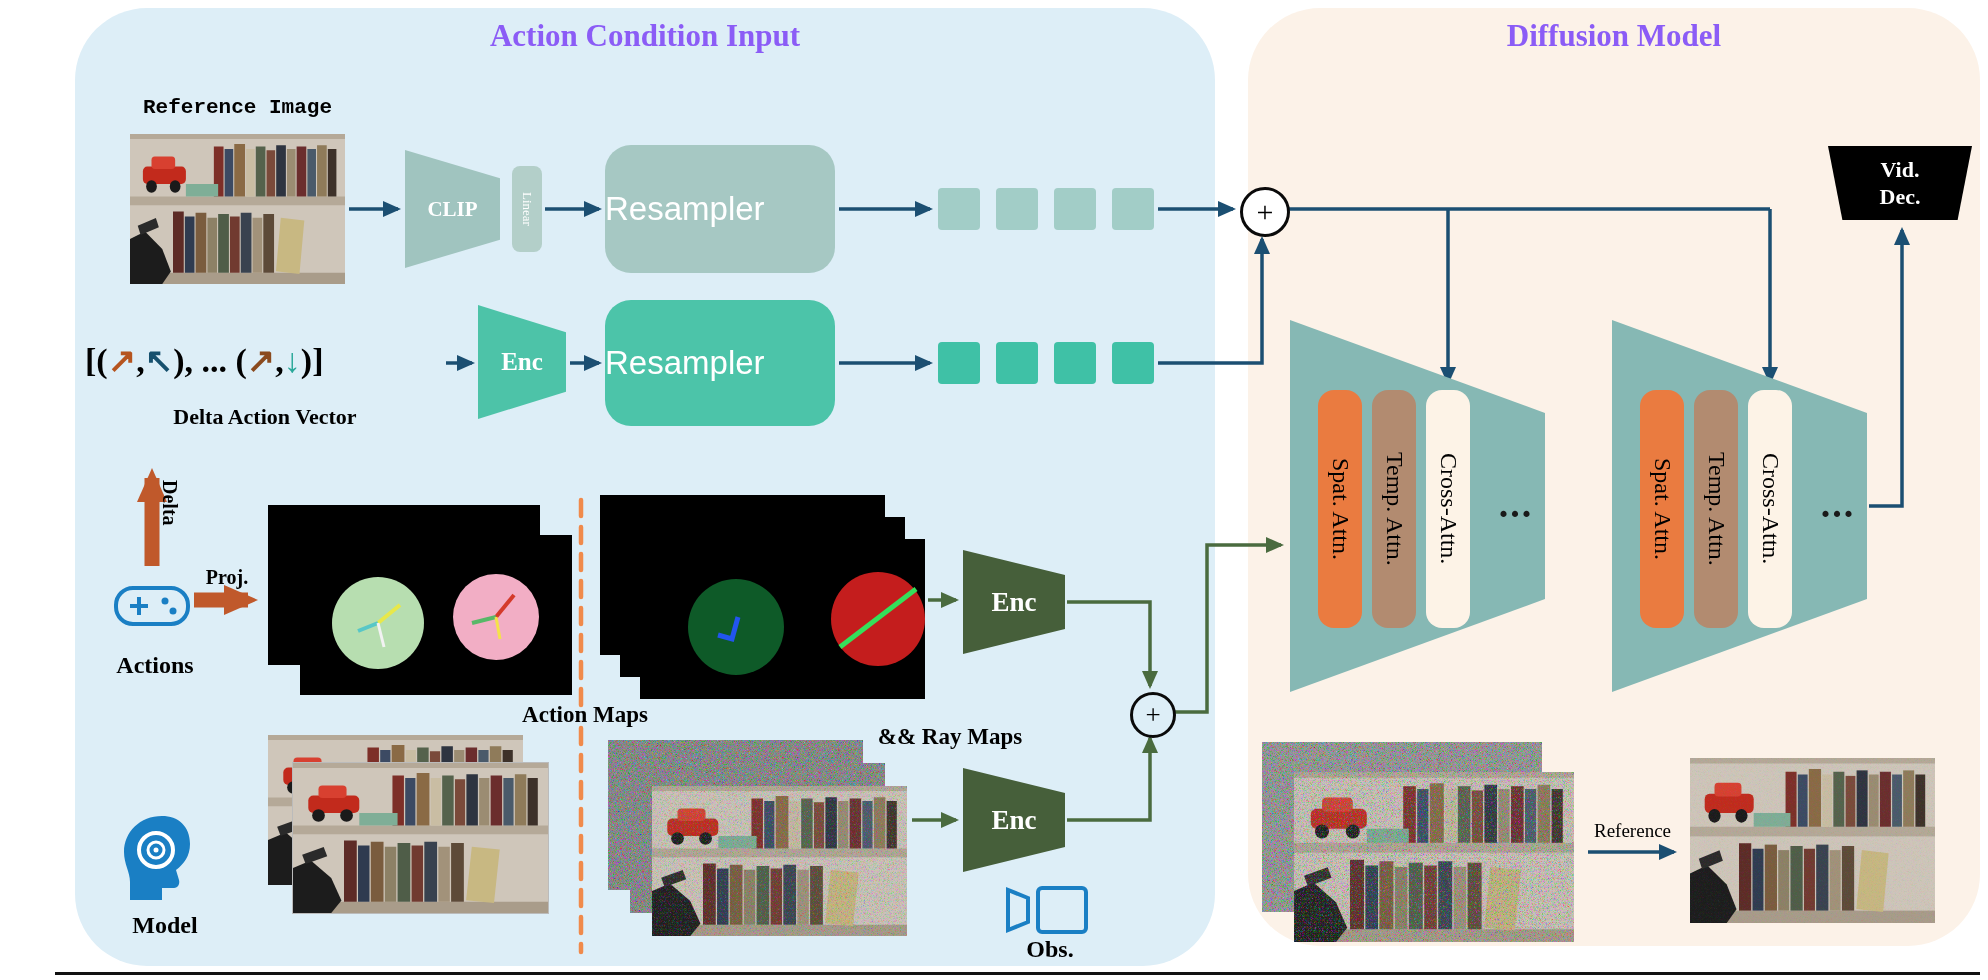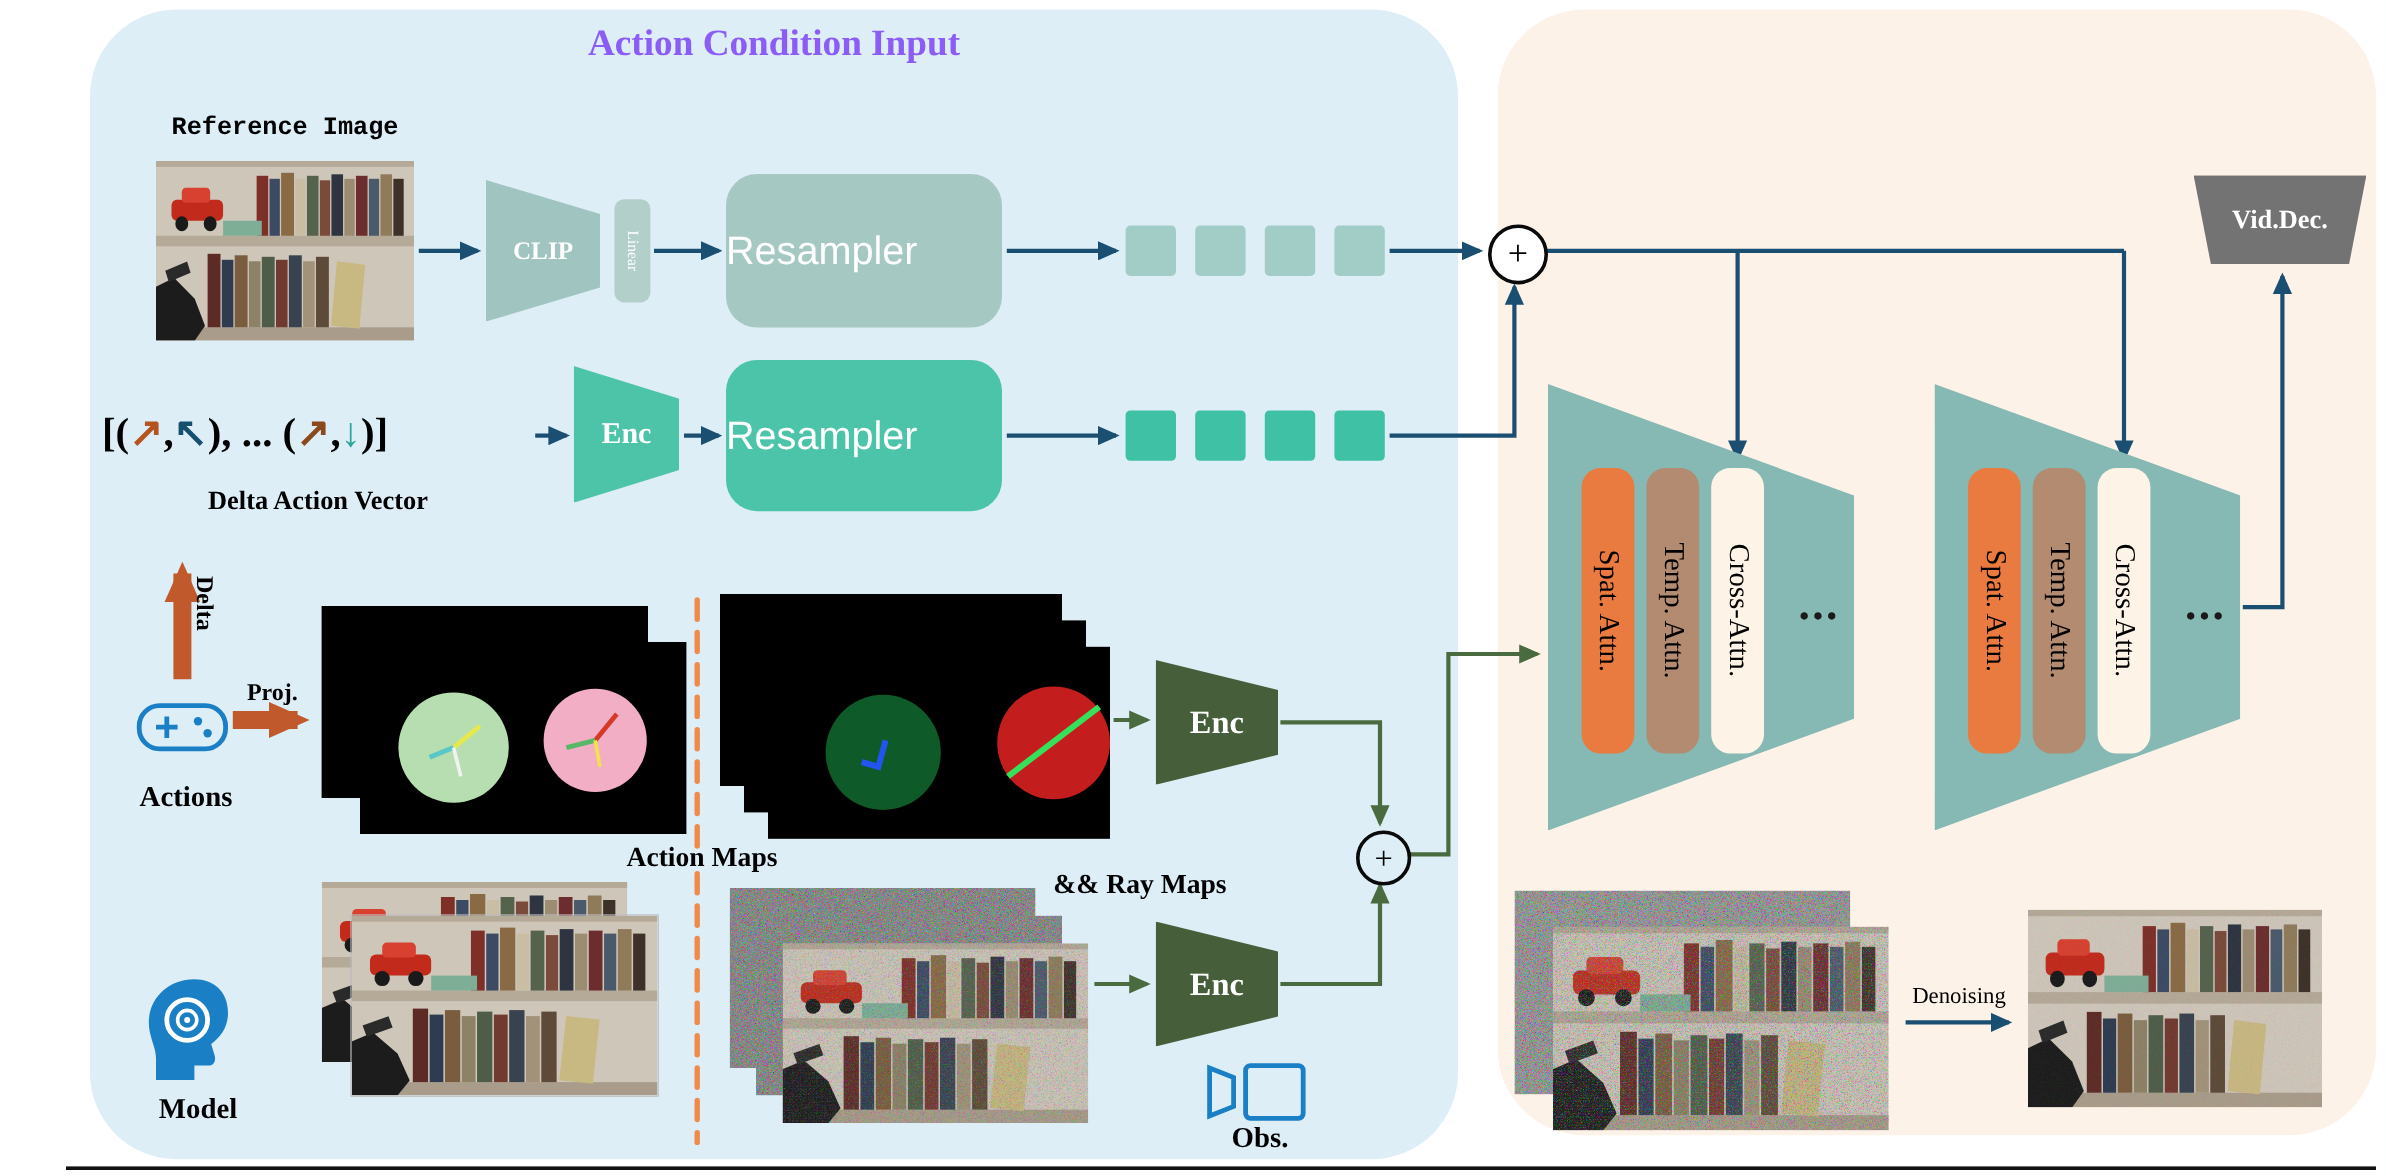--- a/index.html
+++ b/index.html
@@ -121,20 +121,21 @@
       <path d="M152 566 V478" marker-end="url(#ao)"></path>
       <path d="M194 600 H248" marker-end="url(#ao)"></path>
     </g>
     <g stroke="#f08a4b" stroke-width="4.5" stroke-dasharray="16 11" fill="none" stroke-linecap="round">
       <path d="M581 500 V714"></path>
       <path d="M581 728 V952"></path>
     </g>
   </svg>
 
   <div class="title" style="left:345px;top:18px;width:600px;">Action Condition Input</div>
+  <div class="title" style="left:1314px;top:18px;width:600px;">Diffusion Model</div>
 
   <div class="lbl" style="left:130px;top:96px;width:215px;font-size:21px;font-family:Liberation Mono, monospace;">Reference Image</div>
   <div class="photo" style="left:130px;top:134px;width:215px;height:150px;">
     <svg class="art" width="215" height="150">
         <use href="#bookshelf-sym" width="215" height="150"></use>
       </svg>
   </div>
   <div class="trap" style="left:405px;top:150px;width:95px;height:118px;background:#a0c4bf;clip-path:polygon(0 0,100% 24%,100% 76%,0 100%);">
     <span style="font-size:21px;">CLIP</span>
   </div>
@@ -280,38 +281,38 @@
     <span>Spat. Attn.</span>
   </div>
   <div class="bar" style="left:1694px;top:390px;width:44px;height:238px;background:#b28b70;">
     <span>Temp. Attn.</span>
   </div>
   <div class="bar" style="left:1748px;top:390px;width:44px;height:238px;background:#fdf3e7;">
     <span>Cross-Attn.</span>
   </div>
   <div class="ellipsis" style="left:1806px;top:482px;width:64px;">...</div>
 
-  <div class="abs" style="left:1828px;top:146px;width:144px;height:74px;background:#737373;clip-path:polygon(0 0,100% 0,90% 100%,10% 100%);display:flex;flex-direction:row;align-items:center;justify-content:center;">
+  <div class="abs" style="left:1828px;top:146px;width:144px;height:74px;background:#000000;clip-path:polygon(0 0,100% 0,90% 100%,10% 100%);display:flex;flex-direction:column;align-items:center;justify-content:center;">
     <span style="color:#fff;font-weight:bold;font-size:22px;line-height:1.25;">Vid.</span>
     <span style="color:#fff;font-weight:bold;font-size:22px;line-height:1.25;">Dec.</span>
   </div>
 
   <div class="photo" style="left:1262px;top:742px;width:280px;height:170px;">
     <svg class="art" width="280" height="170">
         <rect width="280" height="170" fill="#9a9a9a"></rect>
         <rect width="280" height="170" filter="url(#noise-filter)"></rect>
       </svg>
   </div>
   <div class="photo" style="left:1294px;top:772px;width:280px;height:170px;">
     <svg class="art" width="280" height="170">
       <use href="#bookshelf-sym" width="280" height="170"></use>
       <rect width="280" height="170" filter="url(#noise-filter)" opacity="0.75"></rect>
     </svg>
   </div>
-  <div class="abs" style="left:1580px;top:820px;width:105px;text-align:center;font-size:19px;color:#000;">Denoising</div>
+  <div class="abs" style="left:1580px;top:820px;width:105px;text-align:center;font-size:19px;color:#000;">Reference</div>
   <div class="photo" style="left:1690px;top:758px;width:245px;height:165px;">
     <svg class="art" width="245" height="165">
       <use href="#bookshelf-sym" width="245" height="165"></use>
       <rect width="245" height="165" filter="url(#noise-filter)" opacity="0.12"></rect>
     </svg>
   </div>
 
   <div class="abs" style="left:55px;top:972px;width:1925px;height:3px;background:#111;"></div>
 
 </div>

